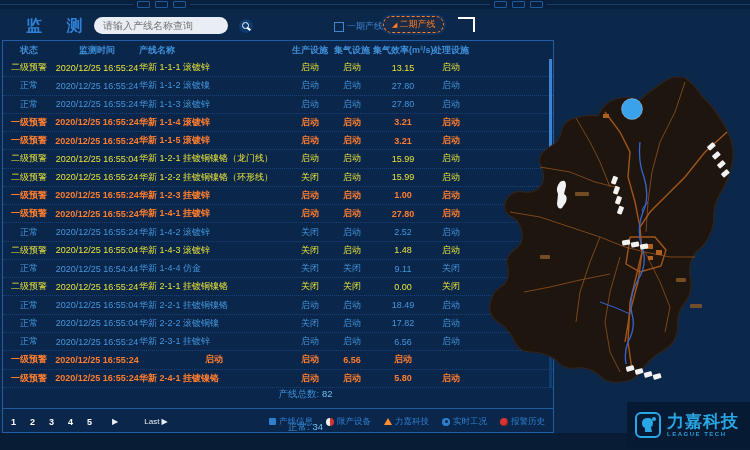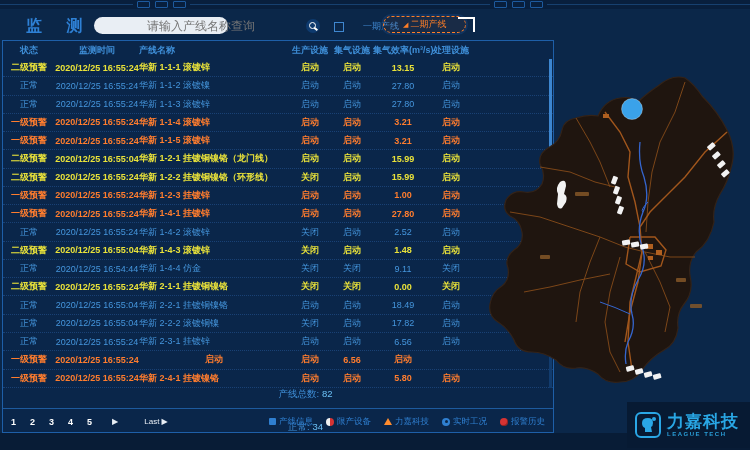--- a/index.html
+++ b/index.html
@@ -8,46 +8,46 @@
   
   .top-strip{position:absolute;top:0;left:0;width:750px;height:9px;background:#081f3d;}
   .top-line{position:absolute;top:4px;left:0;width:750px;height:1px;background:#16406f;}
   .deco-group{position:absolute;top:1px;display:flex;gap:5px;background:#081f3d;padding:0 4px;}
   .deco-group span{width:11px;height:5px;border:1px solid #1d5a9e;border-radius:1px;}
   
   .header-bar{position:absolute;top:12px;left:0;width:480px;height:28px;}
   .title{position:absolute;left:26px;top:4px;font-size:16px;font-weight:bold;color:#2e81d6;letter-spacing:10px;}
   .search{position:absolute;left:94px;top:5px;width:134px;height:17px;background:#e9eef4;border-radius:9px;
           display:flex;align-items:center;}
-  .search input{flex:1;border:none;background:transparent;outline:none;font-size:12px;color:#555;
-          padding:0 4px 0 9px;font-family:inherit;margin-left:44px;}
+  .search input{flex:1;border:none;background:transparent;outline:none;font-size:10px;color:#555;
+          padding:0 4px 0 9px;font-family:inherit;}
   .mag-btn{width:14px;height:14px;border-radius:50%;background:#0e3a6e;margin-right:2px;position:relative;flex:none;}
   .mag-btn::before{content:"";position:absolute;left:3px;top:3px;width:5px;height:5px;border:1.4px solid #fff;border-radius:50%;}
   .mag-btn::after{content:"";position:absolute;left:8px;top:9px;width:4px;height:1.5px;background:#fff;transform:rotate(40deg);}
-  .phase1{position:absolute;left:334px;top:8px;display:flex;align-items:center;gap:19px;color:#3f87d0;font-size:9px;cursor:pointer;}
+  .phase1{position:absolute;left:334px;top:8px;display:flex;align-items:center;gap:3px;color:#3f87d0;font-size:9px;cursor:pointer;}
   .chk{width:8px;height:8px;border:1px solid #3f87d0;background:transparent;}
-  .phase2{position:absolute;left:383px;top:4px;height:15px;padding:0 19px;border:1px dashed #ff7e26;border-radius:9px;
+  .phase2{position:absolute;left:383px;top:4px;height:15px;padding:0 8px;border:1px dashed #ff7e26;border-radius:9px;
           color:#ff7e26;font-size:9px;display:flex;align-items:center;gap:2px;background:rgba(255,126,38,.06);
           box-shadow:0 0 0 2px rgba(20,60,110,.6);}
   .tri{font-size:7px;line-height:1;}
   .corner{position:absolute;right:5px;top:5px;width:15px;height:13px;border-top:2px solid #fff;border-right:2px solid #fff;}
   
   .panel{position:absolute;left:2px;top:40px;width:552px;height:393px;border:1px solid #1e5fa8;background:rgba(10,38,75,.5);
          box-sizing:border-box;}
   .grid7{display:grid;grid-template-columns:52px 84px 150px 42px 42px 60px 36px;}
   .thead{height:18px;align-items:center;color:#3f8fd8;font-size:9px;font-weight:bold;}
   .cell{overflow:hidden;white-space:nowrap;}
   .c0{text-align:center;}
   .c1{text-align:center;}
   .c2{text-align:left;}
   .c3,.c4,.c5,.c6{text-align:center;}
   .tbody{height:329px;position:relative;}
   .row{height:18.28px;align-items:center;font-size:9px;border-bottom:1px dotted rgba(45,100,170,.45);box-sizing:border-box;cursor:pointer;}
   .row.normal{color:#4596dd;}
-  .row.warn2{color:#e9e23a;font-weight:bold;}
+  .row.warn2{color:#e9e23a;font-weight:normal;}
   .row.warn1{color:#ff7d2e;font-weight:bold;}
   .scrollbar{position:absolute;right:1px;top:0;width:3px;height:329px;background:#123c6e;}
   .scroll-thumb{position:absolute;top:0;left:0;width:3px;height:95px;background:#3d86cf;}
   
   .summary{height:20px;display:flex;align-items:center;gap:20px;padding-left:55px;font-size:9.5px;flex-direction:column;}
   .summary .lbl{color:#3f8fd8;}
   .summary .val{color:#6cc0f5;margin-left:3px;}
   
   .pager-bar{height:25px;border-top:1px solid #1d5a9e;display:flex;align-items:center;justify-content:space-between;padding:0 8px;}
   .pages{display:flex;align-items:center;gap:14px;}

